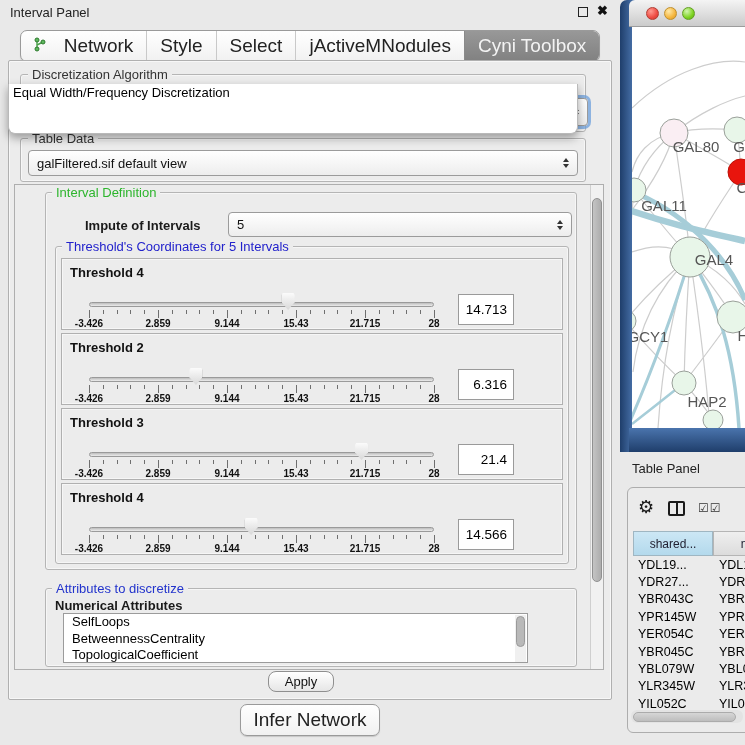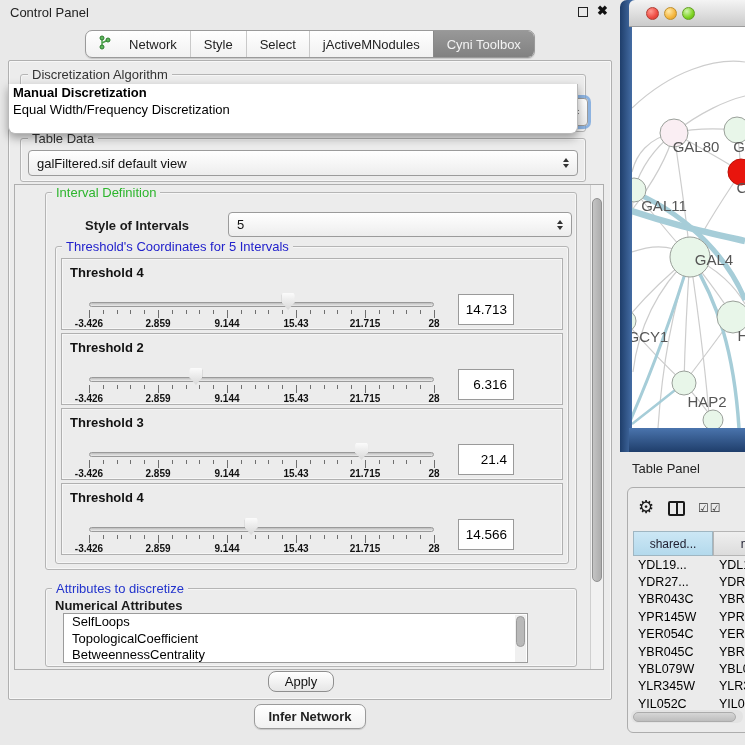--- a/index.html
+++ b/index.html
@@ -9,21 +9,21 @@
 
   
   .titlebar { left:0; top:0; width:620px; height:24px; }
   .titlebar .t { left:10px; top:5px; font-size:13px; color:#222; }
   .float-ico { right:32px; top:7px; width:10px; height:10px; border:1.5px solid #222; background:transparent; }
   .close-ico { right:12px; top:3px; font-size:13px; font-weight:bold; color:#111; }
 
   
   .seg { display:flex; border:1px solid #9a9a9a; border-radius:7px; overflow:hidden;
          background:linear-gradient(#ffffff,#f1f1f1); box-shadow:0 1px 1px rgba(0,0,0,.15); }
-  .seg .tab { padding:4px 13px; font-size:13px; color:#222; white-space:nowrap;
+  .seg .tab { padding:4px 13px; font-size:19px; color:#222; white-space:nowrap;
               border-left:1px solid #c9c9c9; display:flex; align-items:center; gap:18px;text-align:center; }
   .seg .tab:first-child { border-left:none; }
   .seg .tab.sel { background:linear-gradient(#989898,#818181); color:#f3f3f3; border-left-color:#8a8a8a; }
   .top-tabs { left:0; top:30px; width:620px; display:flex; justify-content:center; }
   .bottom-tabs { left:0; top:704px; width:620px; display:flex; justify-content:center; }
 
   
   .outer-panel { left:8px; top:60px; width:604px; height:640px; background:#ececec;
                  border:1px solid #b0b0b0; border-radius:2px; box-shadow:inset 0 0 0 1px rgba(255,255,255,.6); }
   .groupbox { border:1px solid #b5b5b5; border-radius:3px; box-shadow:inset 0 0 0 1px rgba(255,255,255,.55); }
@@ -104,21 +104,21 @@
   .tp-row .c2c { width:60px; padding-left:6px; }
   .hsb { left:631px; top:710px; width:112px; height:13px; background:#e3e3e3; border-radius:6px; }
   .hsb .th { position:absolute; left:2px; top:1.5px; width:103px; height:10px; background:linear-gradient(#d6d6d6,#bdbdbd); border:1px solid #ababab; border-radius:5px; }
 
   .net-ico { display:inline-block; }
 </style>
 </head>
 <body>
 
 <div class="abs titlebar">
-  <div class="abs t">Control Panel</div>
+  <div class="abs t">Interval Panel</div>
   <div class="abs float-ico"></div>
   <div class="abs close-ico">✖</div>
 </div>
 
 <div class="abs top-tabs">
   <div class="seg">
     <div class="tab">
       <span class="net-ico">
         <svg width="12" height="15" viewBox="0 0 12 15">
           <line x1="3" y1="3" x2="3" y2="12" stroke="#4aa04a" stroke-width="1.4"></line>
@@ -150,41 +150,40 @@
 <div class="abs groupbox" style="left:20px;top:74px;width:566px;height:58px;"></div>
 <div class="grouplabel" style="left:28px;top:68px;color:#333;">Discretization Algorithm</div>
 <div class="abs combo" style="left:28px;top:98px;width:560px;height:28px;box-shadow:0 0 0 3px rgba(110,160,220,.75);">
   <div class="spin">
       <div class="up"></div>
       <div class="dn"></div>
     </div>
 </div>
 
 <div class="abs popup">
-  <div class="it b">Manual Discretization</div>
   <div class="it">Equal Width/Frequency Discretization</div>
 </div>
 
 <div class="abs groupbox" style="left:20px;top:138px;width:566px;height:44px;"></div>
 <div class="grouplabel" style="left:28px;top:132px;color:#333;">Table Data</div>
 <div class="abs combo" style="left:28px;top:150px;width:550px;height:26px;">
   <span>galFiltered.sif default view</span>
   <div class="spin">
       <div class="up"></div>
       <div class="dn"></div>
     </div>
 </div>
 
 <div class="abs scrollpane"></div>
 <div class="abs vsb-track"></div>
 <div class="abs vsb-thumb"></div>
 
 <div class="abs groupbox" style="left:45px;top:192px;width:532px;height:378px;"></div>
 <div class="grouplabel" style="left:52px;top:186px;color:#2db52d;">Interval Definition</div>
-<div class="abs" style="left:85px;top:218px;font-size:13px;font-weight:bold;">Style of Intervals</div>
+<div class="abs" style="left:85px;top:218px;font-size:13px;font-weight:bold;">Impute of Intervals</div>
 <div class="abs combo" style="left:228px;top:212px;width:344px;height:25px;">
   <span>5</span>
   <div class="spin">
       <div class="up"></div>
       <div class="dn"></div>
     </div>
 </div>
 
 <div class="abs groupbox" style="left:55px;top:246px;width:514px;height:318px;"></div>
 <div class="grouplabel" style="left:62px;top:240px;color:#2222cc;">Threshold's Coordinates for 5 Intervals</div>
@@ -359,29 +358,29 @@
 </div>
 
 <div class="abs groupbox" style="left:45px;top:588px;width:532px;height:79px;"></div>
 <div class="grouplabel" style="left:52px;top:582px;color:#2233cc;">Attributes to discretize</div>
 <div class="abs" style="left:55px;top:598px;font-size:13px;font-weight:bold;">Numerical Attributes</div>
 <div class="abs attr-list" id="attr-list">
   <div class="list-sb">
       <div class="th"></div>
     </div>
 <div class="li">SelfLoops</div>
+    <div class="li">BetweennessCentrality</div>
     <div class="li">TopologicalCoefficient</div>
-    <div class="li">BetweennessCentrality</div>
   </div>
 
 <div class="abs apply-btn">Apply</div>
 
 <div class="abs bottom-tabs">
   <div class="seg">
-    <div class="tab" style="font-weight:bold;">
+    <div class="tab" style="font-weight:normal;">
         <span>Infer Network</span>
       </div>
   </div>
 </div>
 
 <div class="abs net-window">
   <div class="net-titlebar">
     <div class="tl red"></div>
     <div class="tl yel"></div>
     <div class="tl grn"></div>

